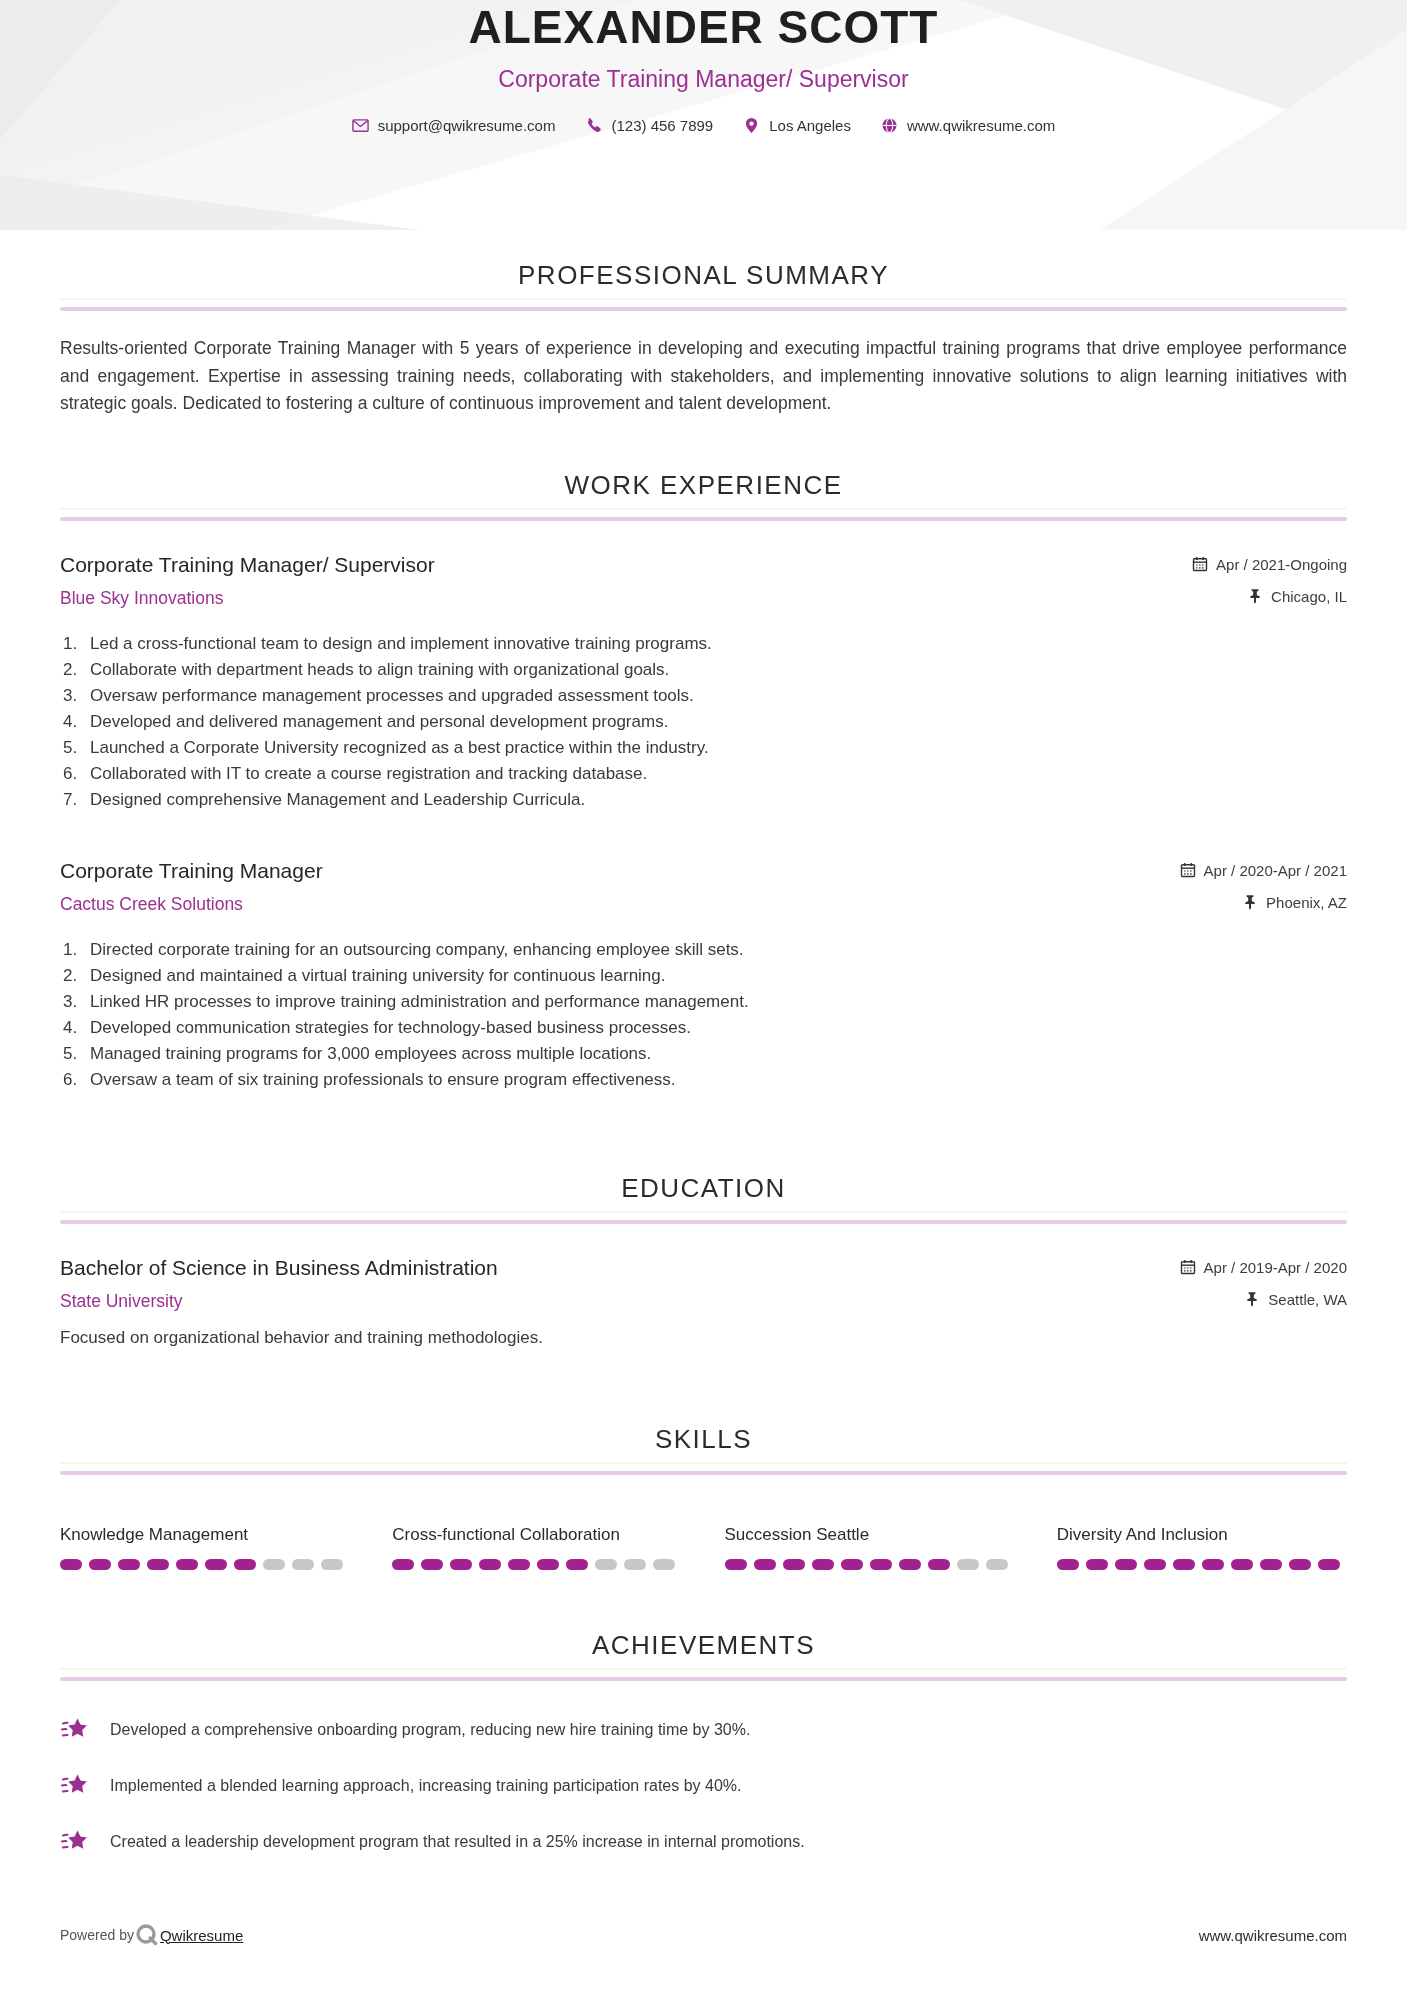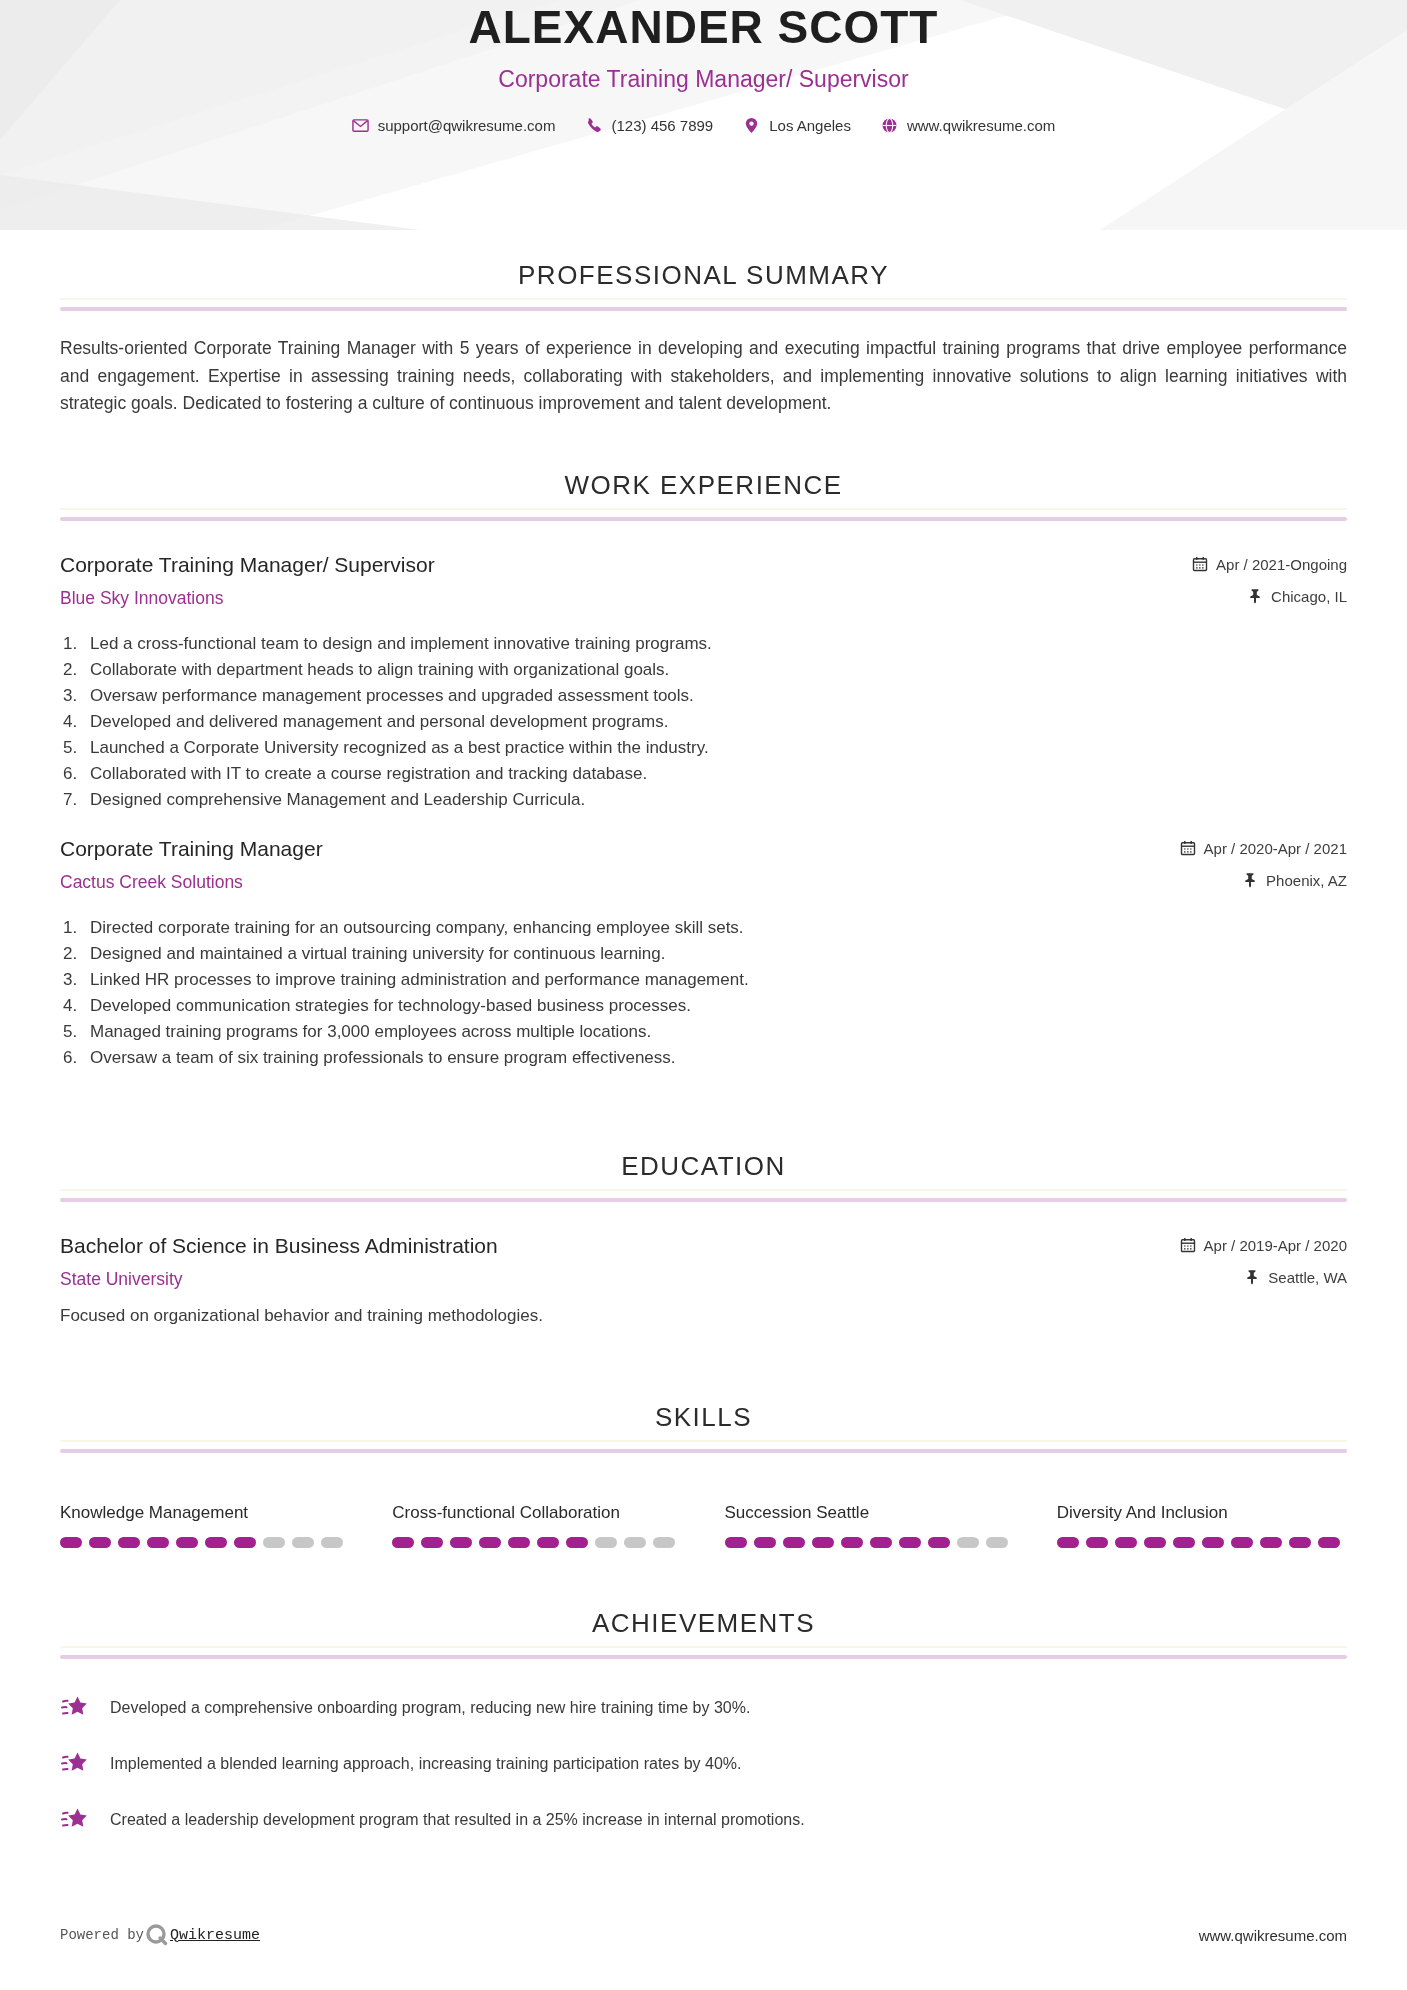--- a/index.html
+++ b/index.html
@@ -31,21 +31,21 @@
   
   .content{padding:0 60px;}
   .section-heading{text-align:center;font-size:26px;font-weight:400;letter-spacing:1.5px;color:var(--heading);}
   .section-divider{height:4px;background:var(--divider);margin-top:16px;position:relative;border-radius:2px;}
   .section-divider::before{content:"";position:absolute;left:0;right:0;top:-9px;height:2px;background:var(--divider-top);}
   .summary-section{margin-top:30px;}
   .summary-text{margin-top:24px;font-size:17.5px;line-height:1.58;color:var(--body);text-align:justify;}
 
   .work-section{margin-top:52px;}
   .job{margin-top:32px;}
-  .job + .job{margin-top:24px;}
+  .job + .job{margin-top:46px;}
   .entry-head{display:flex;justify-content:space-between;align-items:flex-start;}
   .entry-title{font-size:21px;font-weight:400;color:#262626;}
   .entry-company{margin-top:11px;font-size:17.5px;color:var(--accent);}
   .entry-right{display:flex;flex-direction:column;align-items:flex-end;gap:15px;font-size:15px;color:var(--meta);padding-top:3px;}
   .meta-row{display:flex;align-items:center;gap:8px;}
   .meta-row .icon{display:inline-flex;width:16px;height:16px;}
   .meta-row .icon svg{width:100%;height:100%;}
   .bullets{margin-top:22px;}
   .bullet{display:flex;font-size:17px;line-height:26px;color:var(--body);}
   .bullet .num{flex:0 0 30px;padding-left:3px;}
@@ -65,21 +65,21 @@
 
   .achievements-section{margin-top:60px;}
   .achievements-list{margin-top:34px;}
   .achievement{display:flex;align-items:center;gap:20px;margin-bottom:26px;}
   .ach-icon{display:inline-flex;width:30px;height:30px;flex:0 0 30px;}
   .ach-icon svg{width:100%;height:100%;}
   .ach-text{font-size:16px;color:var(--body);}
 
   
   .footer{position:absolute;left:60px;right:60px;bottom:42px;display:flex;justify-content:space-between;align-items:center;}
-  .footer-left{display:flex;align-items:center;gap:0;font-family:Liberation Mono, monospace;}
+  .footer-left{display:flex;align-items:center;gap:0;}
   .powered-by{font-size:14px;color:#555;}
   .brand-logo{display:inline-flex;width:26px;height:26px;}
   .brand-logo svg{width:100%;height:100%;}
   .brand-link{font-size:15px;color:#222;text-decoration:underline;cursor:pointer;}
   .footer-site{font-size:15px;color:#2e2e2e;}
 </style>
 </head>
 <body>
 
 <div class="page">

